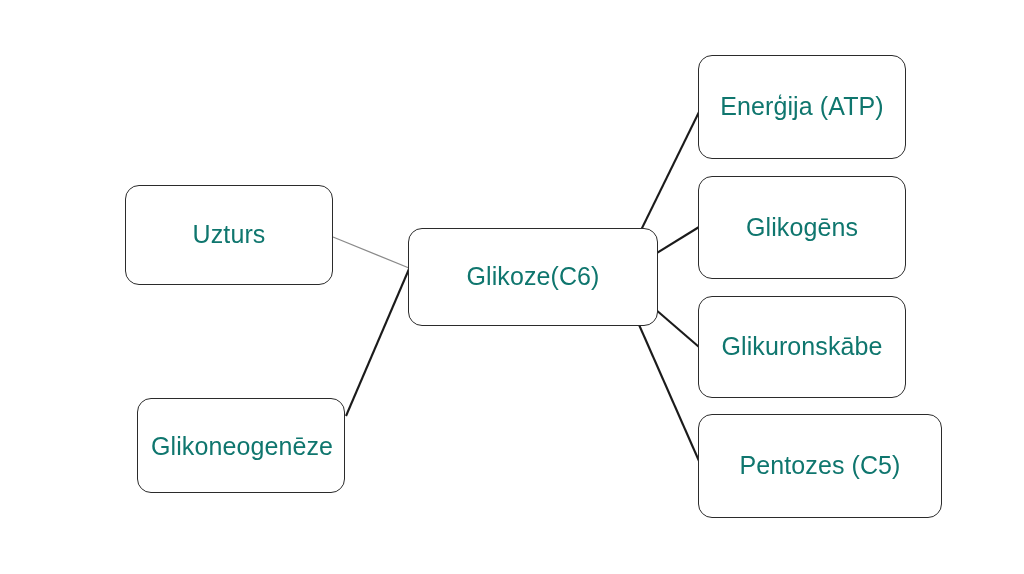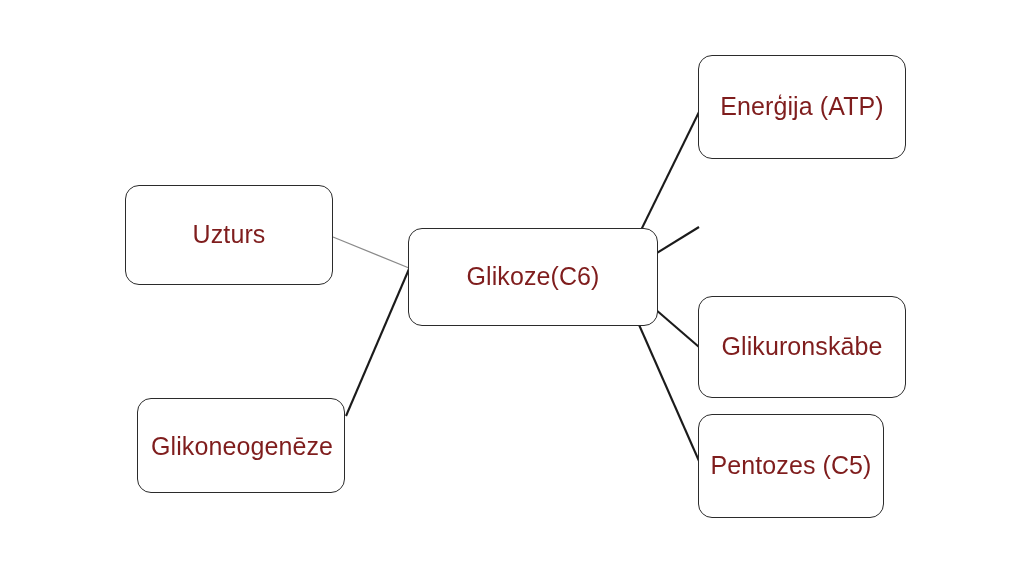--- a/index.html
+++ b/index.html
@@ -30,21 +30,21 @@
     background: #ffffff;
     border: 1.4px solid #2b2b2b;
     border-radius: 14px;
     display: flex;
     align-items: center;
     justify-content: center;
     z-index: 2;
   }
   .node-label {
     font-size: 25px;
-    color: #7f1d1d;
+    color: #0f766e;
     line-height: 1.1;
     white-space: nowrap;
     text-align: center;
     letter-spacing: 0.1px;
   }
   
   #node-uzturs {
     left: 125px;
     top: 185px;
     width: 208px;
@@ -86,21 +86,21 @@
   }
   #node-glikuronskabe {
     left: 698px;
     top: 296px;
     width: 208px;
     height: 102px;
   }
   #node-pentozes {
     left: 698px;
     top: 414px;
-    width: 186px;
+    width: 244px;
     height: 104px;
   }
 </style>
 </head>
 <body>
 
 <div id="diagram-canvas">
 
   <svg id="connector-layer" viewBox="0 0 1024 574" width="1024" height="574" aria-hidden="true">
 
@@ -123,20 +123,23 @@
   </div>
 
   <div class="node-box" id="node-glikoze">
     <span class="node-label">Glikoze(C6)</span>
   </div>
 
   <div class="node-box" id="node-energija">
     <span class="node-label">Enerģija (ATP)</span>
   </div>
 
+  <div class="node-box" id="node-glikogens">
+    <span class="node-label">Glikogēns</span>
+  </div>
 
   <div class="node-box" id="node-glikuronskabe">
     <span class="node-label">Glikuronskābe</span>
   </div>
 
   <div class="node-box" id="node-pentozes">
     <span class="node-label">Pentozes (C5)</span>
   </div>
 
 </div>

